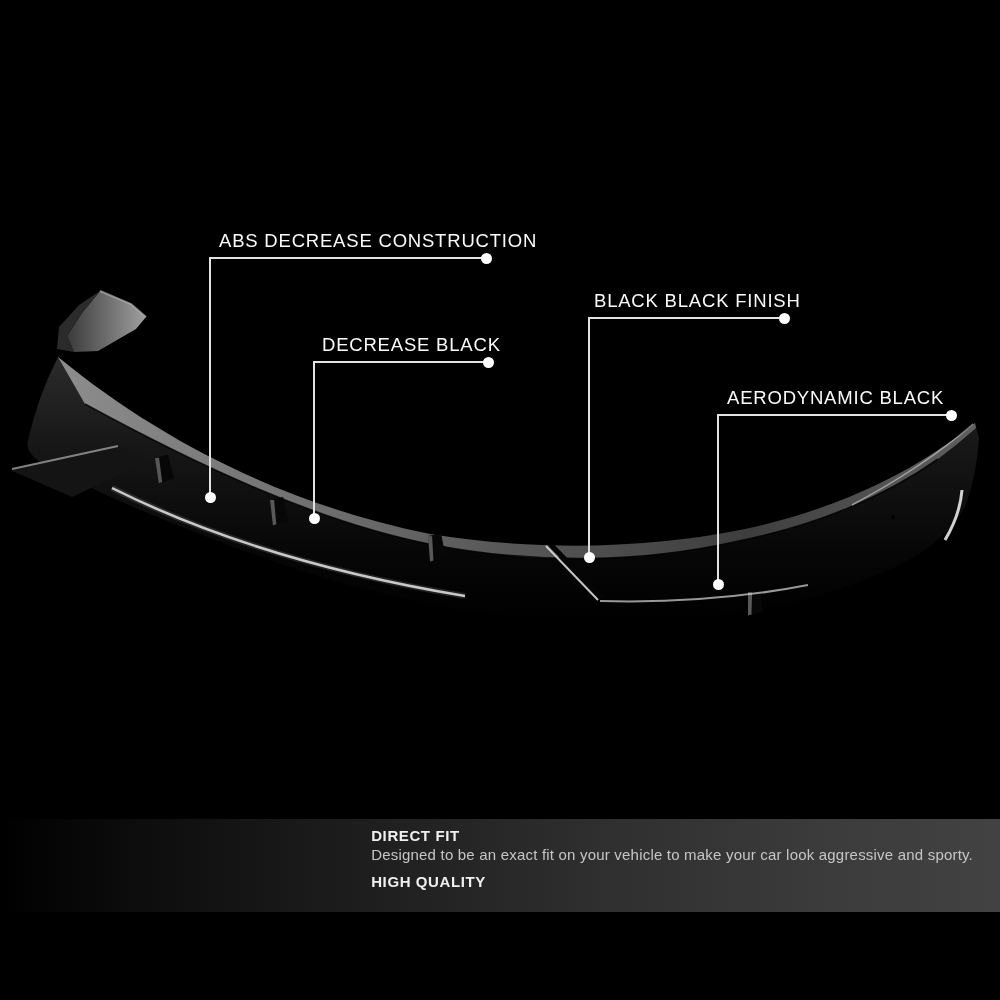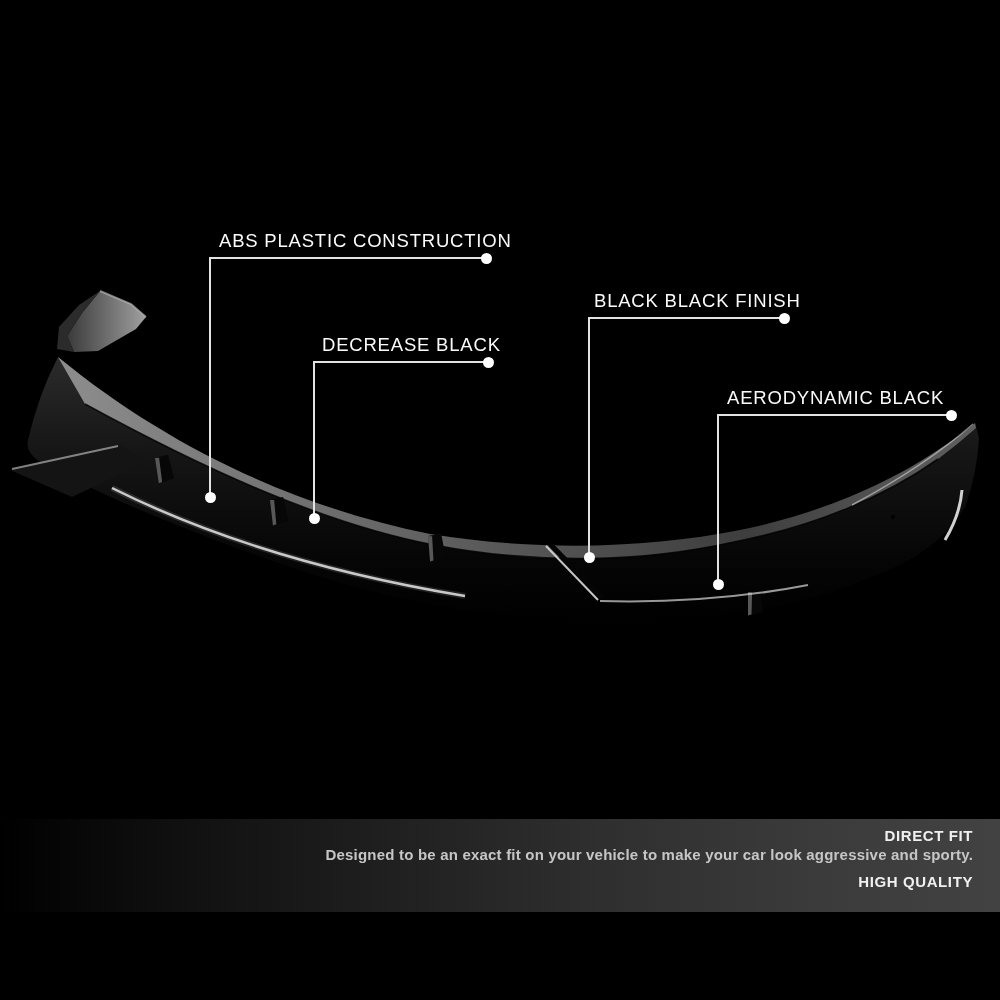--- a/index.html
+++ b/index.html
@@ -31,28 +31,28 @@
   .callout .vdot{
     position:absolute;left:-4.5px;top:calc(var(--vh) - 5px);
     width:11px;height:11px;border-radius:50%;background:#fff;
   }
 
   
   .bottom-panel{
     position:absolute;left:0;top:819px;width:1000px;height:93px;z-index:4;
     background:linear-gradient(90deg,#000000 0%,#0d0d0d 14%,#1f1f1f 38%,#2f2f2f 60%,#3b3b3b 82%,#424242 100%);
   }
-  .panel-inner{position:absolute;right:27px;top:8px;text-align:right;}
+  .panel-inner{position:absolute;right:27px;top:8px;}
   .feat-title{
     font-size:15px;line-height:18px;font-weight:700;letter-spacing:0.6px;
     color:#f0f0f0;
   }
   .feat-desc{
-    font-size:15px;line-height:17px;font-weight:700;letter-spacing:0.2px;
-    color:#c6c6c6;margin:1px 0 10px 9px;
+    font-size:15px;line-height:17px;font-weight:400;letter-spacing:0.2px;
+    color:#c6c6c6;margin:1px 0 10px 0;
   }
 </style>
 </head>
 <body>
 
 <div class="stage">
 
   <svg class="product-svg" viewBox="0 0 1000 1000" aria-hidden="true">
     <defs>
       <linearGradient id="faceGrad" x1="0" y1="0" x2="0" y2="1">
@@ -135,21 +135,21 @@
     <path fill="none" stroke="#f2f2f2" stroke-width="2.5" opacity="0.8" d="M 112,488 Q 260,562 465,596"></path>
     <path fill="none" stroke="#e9e9e9" stroke-width="2" opacity="0.65" d="M 600,601 Q 710,604 808,585"></path>
     <path fill="none" stroke="#f5f5f5" stroke-width="3" opacity="0.85" d="M 945,540 Q 960,515 962,490"></path>
     <path fill="none" stroke="#eeeeee" stroke-width="1.5" opacity="0.5" d="M 852,505 Q 925,466 973,424"></path>
 
     <circle cx="446" cy="529" r="2.2" fill="#000"></circle>
     <circle cx="893" cy="517" r="2.2" fill="#000"></circle>
   </svg>
 
   <div class="callout" style="left:209px;top:257px;--hw:277px;--vh:240px;">
-    <div class="clabel" style="left:10px;">ABS PLASTIC CONSTRUCTION</div>
+    <div class="clabel" style="left:10px;">ABS DECREASE CONSTRUCTION</div>
     <div class="hline"></div>
     <div class="hdot"></div>
     <div class="vline"></div>
     <div class="vdot"></div>
   </div>
 
   <div class="callout" style="left:313px;top:361px;--hw:175px;--vh:157px;">
     <div class="clabel" style="left:9px;">DECREASE BLACK</div>
     <div class="hline"></div>
     <div class="hdot"></div>

